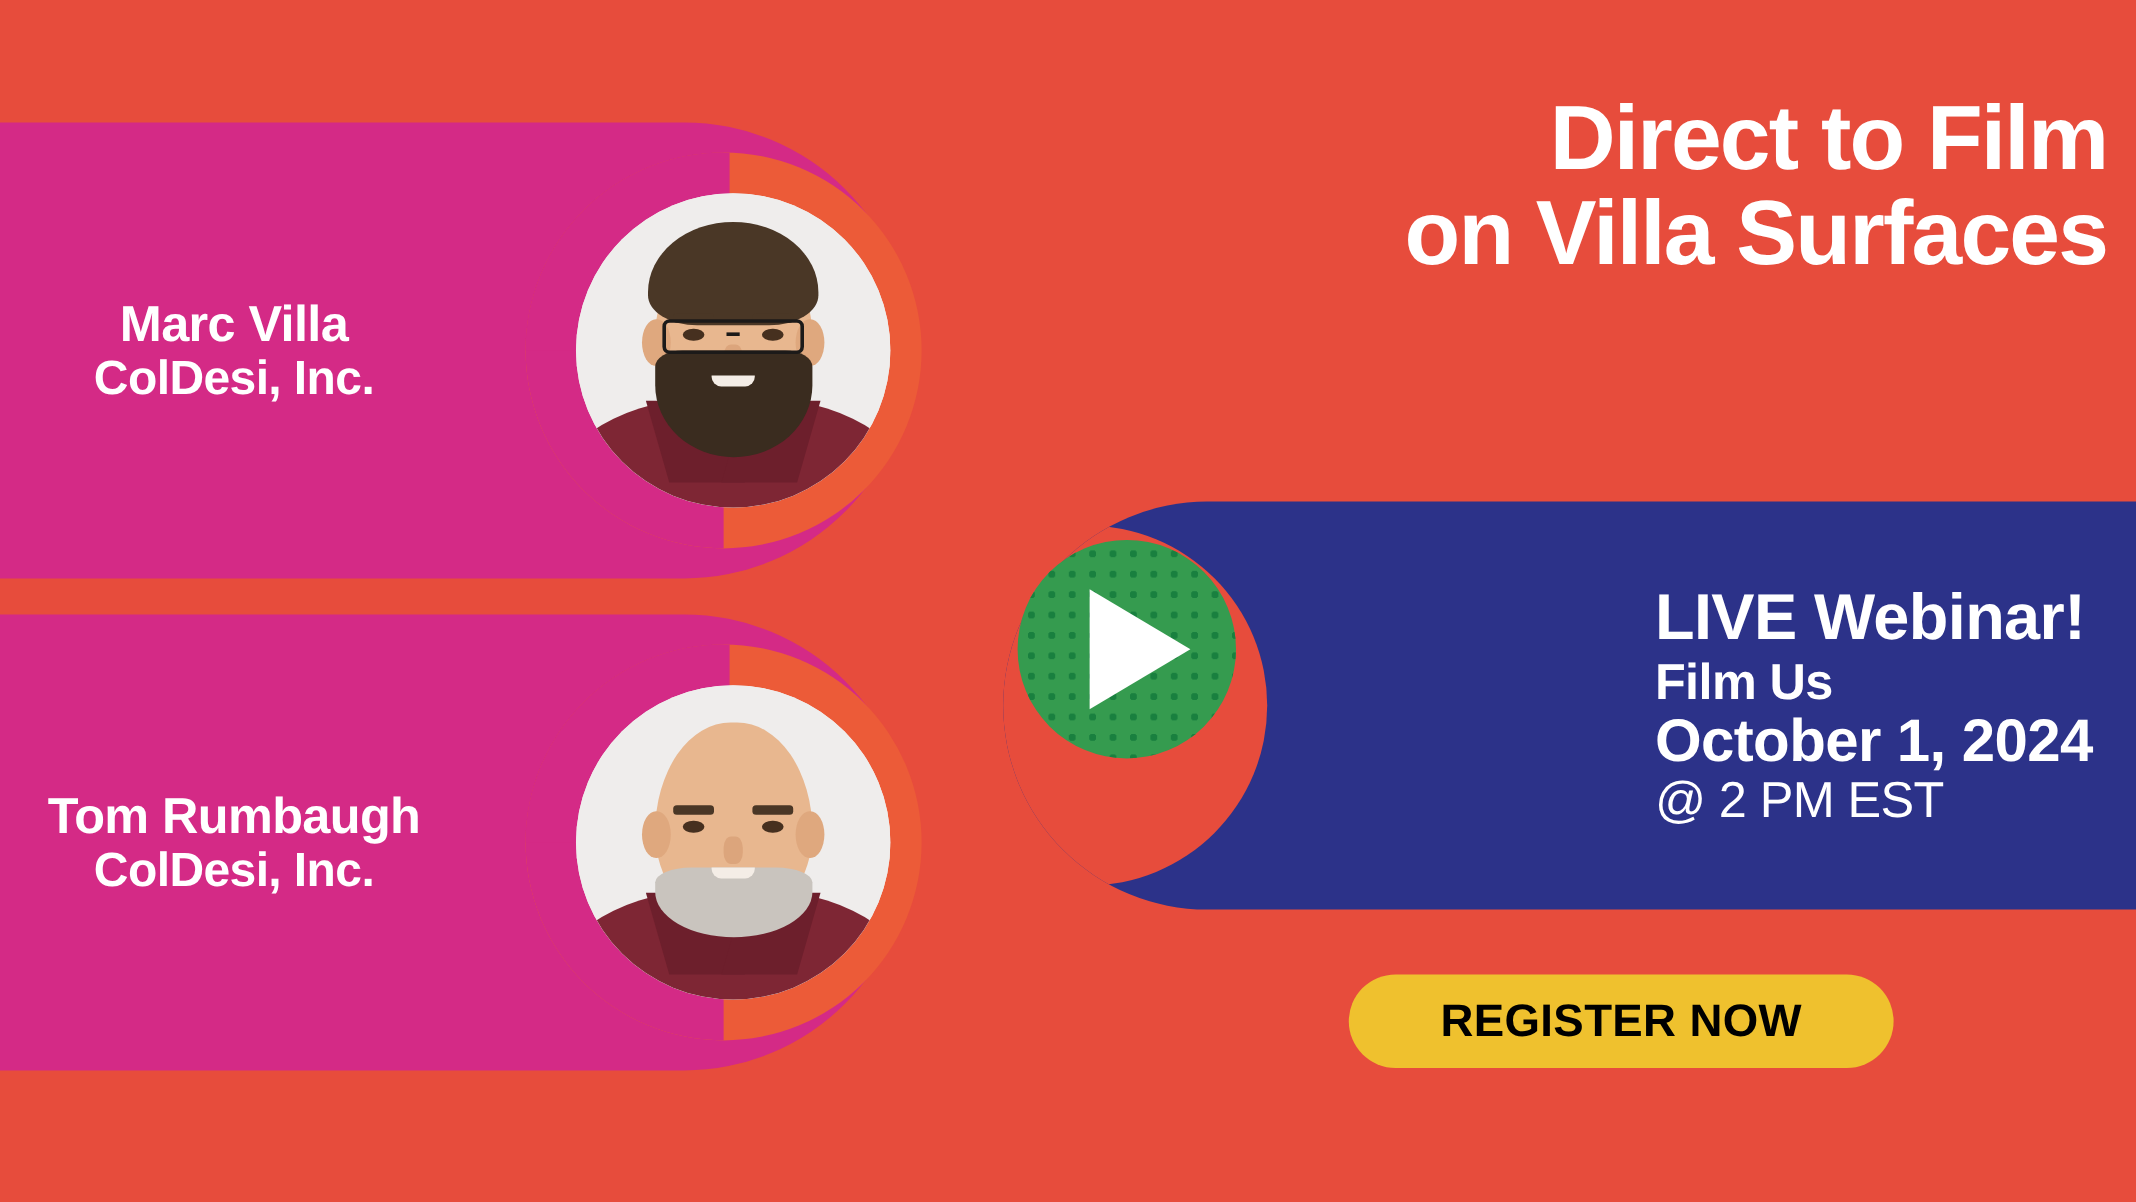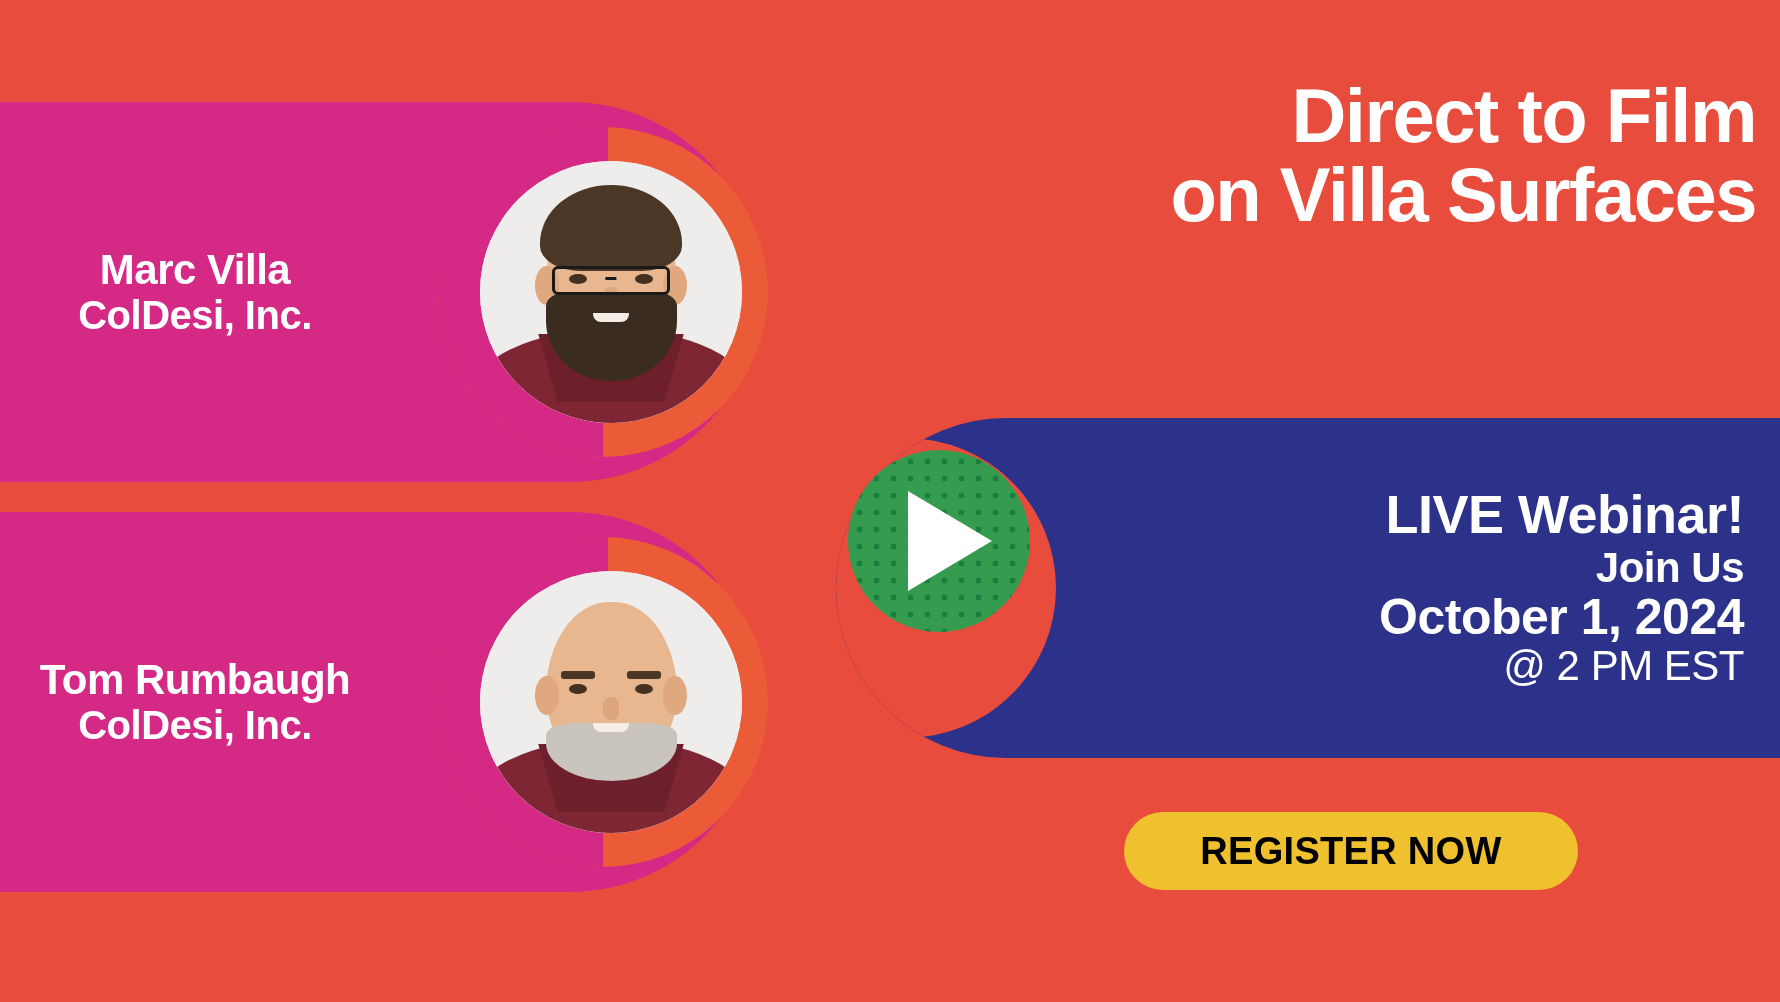--- a/index.html
+++ b/index.html
@@ -130,21 +130,21 @@
     border-radius:170px 0 0 170px;
     overflow:hidden;
   }
   .live-notch {
     position:absolute; left:-80px; top:50%; transform:translateY(-50%);
     width:300px; height:300px; border-radius:50%;
     background:#E74C3C;
   }
   .live-text {
     position:absolute; right:36px; top:50%; transform:translateY(-50%);
-    text-align:right; color:#FFFFFF; line-height:1.07;
+    color:#FFFFFF; line-height:1.07;
   }
   .live-title { font-size:54px; font-weight:bold; letter-spacing:-0.5px; margin-bottom:2px; }
   .live-join  { font-size:42px; font-weight:bold; letter-spacing:-0.5px; }
   .live-date  { font-size:50px; font-weight:bold; letter-spacing:-0.5px; }
   .live-time  { font-size:42px; font-weight:normal; letter-spacing:-0.5px; }
 
   
   .play-btn {
     position:absolute; left:848px; top:450px;
     width:182px; height:182px; border-radius:50%;
@@ -252,21 +252,21 @@
 
   <div class="headline">
     <div>Direct to Film</div>
     <div>on Villa Surfaces</div>
   </div>
 
   <div class="live-panel">
     <div class="live-notch"></div>
     <div class="live-text">
       <div class="live-title">LIVE Webinar!</div>
-      <div class="live-join">Join Us</div>
+      <div class="live-join">Film Us</div>
       <div class="live-date">October 1, 2024</div>
       <div class="live-time">@ 2 PM EST</div>
     </div>
   </div>
 
   <div class="play-btn">
     <div class="play-dots"></div>
     <div class="play-tri"></div>
   </div>
 

